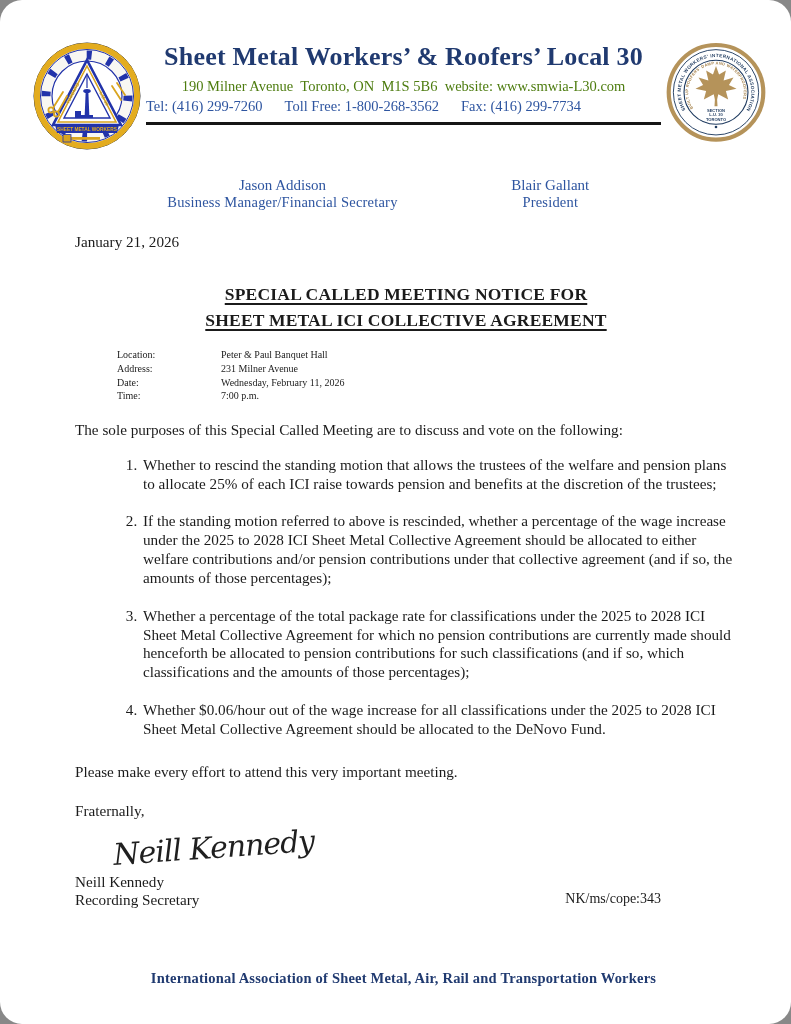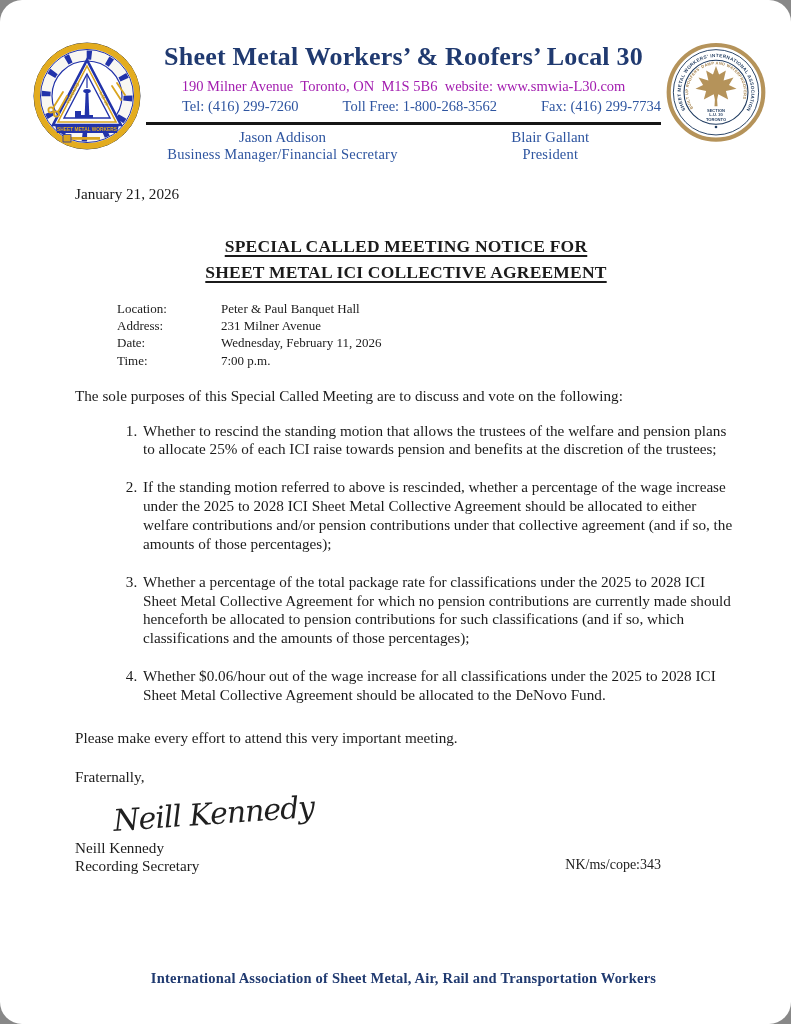--- a/index.html
+++ b/index.html
@@ -10,40 +10,40 @@
   }
   
   .letterhead{display:flex;align-items:flex-start;padding:40px 24px 0 32px;}
   .logo-left{width:110px;flex:0 0 110px;}
   .logo-right{width:102px;flex:0 0 102px;margin-top:2px;}
   .lh-center{flex:1;text-align:center;padding:0 4px;}
   .org-name{
     font-size:26px;font-weight:bold;color:#203a70;
     letter-spacing:0.2px;line-height:1.15;margin-top:2px;
   }
-  .addr{font-size:14.5px;color:#a21caf;margin-top:6px;white-space:pre;}
-  .contact{font-size:14.5px;color:#2e55a0;margin-top:3px;display:flex;justify-content:flex-end;gap:44px;white-space:pre;}
+  .addr{font-size:14.5px;color:#4d7c0f;margin-top:6px;white-space:pre;}
+  .contact{font-size:14.5px;color:#2e55a0;margin-top:3px;display:flex;justify-content:flex-start;gap:22px;white-space:pre;}
   .lh-rule{border:none;border-top:3px solid #161616;margin:7px 0 4px 0;}
   .officers{display:flex;}
-  .officer{line-height:1.15;}
+  .officer{line-height:1.15;margin-top:48px;}
   .officer-left{width:53%;}
   .officer-right{width:43%;margin-left:auto;}
   .officer-name{font-size:15px;color:#2e55a0;}
   .officer-title{font-size:14.5px;color:#2e55a0;letter-spacing:0.2px;}
   
   .body{padding:0 54px 0 75px;}
   .date-line{margin-top:22px;font-size:15.2px;}
   .doc-title{
     text-align:center;margin-top:30px;font-size:17.5px;font-weight:bold;
     line-height:1.5;letter-spacing:0.2px;
   }
   .doc-title .tline{
     text-decoration:underline;text-decoration-thickness:2px;text-underline-offset:3px;
   }
-  .details{margin:16px 0 0 42px;font-size:13px;line-height:1.16;}
+  .details{margin:16px 0 0 42px;font-size:10px;line-height:1.16;}
   .details .row{display:flex;margin-bottom:2px;}
   .details .lbl{width:104px;flex:0 0 104px;}
   .intro{margin-top:19px;font-size:15.2px;}
   ol.purposes{margin:17px 0 0 0;padding:0 0 0 66px;font-size:15.2px;line-height:1.24;}
   ol.purposes li{margin-bottom:19px;padding-left:2px;}
   .closing{margin-top:24px;font-size:15.2px;}
   .valediction{margin-top:21px;font-size:15.2px;}
   .signature{
     margin:10px 0 0 38px;width:fit-content;
     font-family:"DejaVu Serif", serif;font-style:italic;

